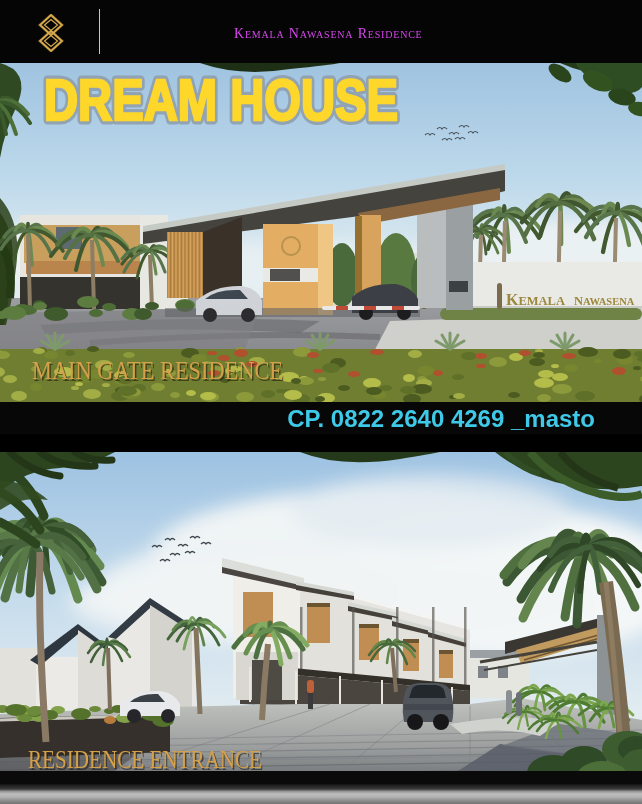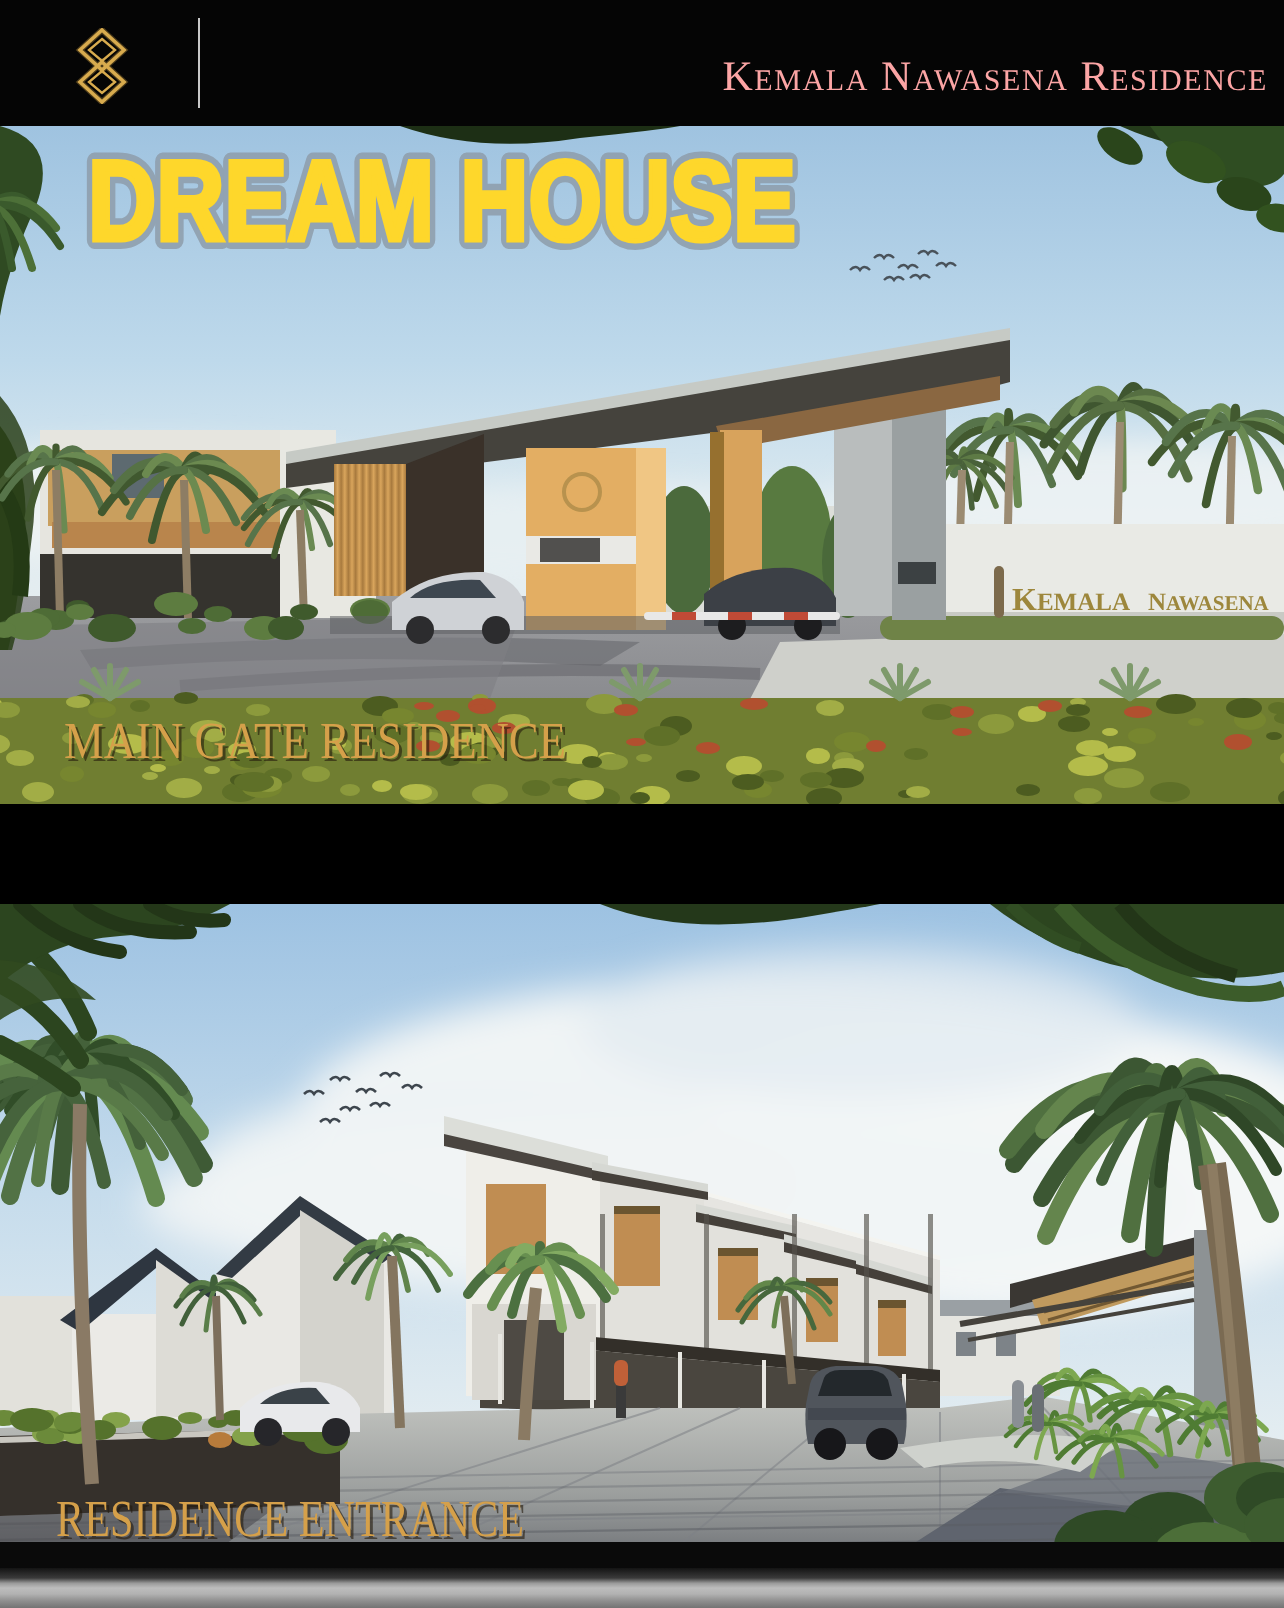--- a/index.html
+++ b/index.html
@@ -14,21 +14,21 @@
           <path d="M14,17 L25,27 L14,37 L3,27 Z"></path>
         </g>
         <g fill="none" stroke="#d8ab4e" stroke-width="1.8">
           <path d="M14,1 L25,11 L14,21 L3,11 Z"></path>
           <path d="M14,17 L25,27 L14,37 L3,27 Z"></path>
           <path d="M14,5.5 L20.5,11 L14,16.5 L7.5,11 Z" stroke-width="1.2"></path>
           <path d="M14,21.5 L20.5,27 L14,32.5 L7.5,27 Z" stroke-width="1.2"></path>
         </g>
       </svg>
 <div class="abs" style="left:99px;top:9px;width:1px;height:45px;background:#c8c8c8"></div>
-<div class="abs" style="right:8px;top:26px;width:400px;text-align:right;font-family:'Liberation Serif',serif;font-variant:small-caps;font-size:21px;letter-spacing:0.8px;color:#fca5a5">Kemala Nawasena Residence</div>
+<div class="abs" style="right:8px;top:26px;width:400px;font-family:'Liberation Serif',serif;font-variant:small-caps;font-size:14px;letter-spacing:0.8px;color:#d946ef">Kemala Nawasena Residence</div>
 </div>
 <div class="abs" style="left:0;top:63px"><svg width="642" height="339" viewBox="0 0 642 339">
         <defs>
           <linearGradient id="sky1" x1="0" y1="0" x2="0" y2="1">
             <stop offset="0" stop-color="#9fc3e0"></stop>
             <stop offset="0.45" stop-color="#bed9eb"></stop>
             <stop offset="0.75" stop-color="#ddeaf0"></stop>
             <stop offset="1" stop-color="#e8eef0"></stop>
           </linearGradient>
           <linearGradient id="road1" x1="0" y1="0" x2="0" y2="1">
@@ -381,20 +381,23 @@
         <ellipse cx="640" cy="46" rx="12" ry="7" fill="#32521f" transform="rotate(10 640 46)"></ellipse>
         <path d="M200,0 Q240,14 290,6 Q330,2 340,0 Z" fill="#1d2f15"></path>
         <path d="M425,72 q3,-3 5,0 q2,-3 5,0" stroke="#49525a" stroke-width="1.2" fill="none"></path>
         <path d="M437,66 q3,-3 5,0 q2,-3 5,0" stroke="#49525a" stroke-width="1.2" fill="none"></path>
         <path d="M449,71 q3,-3 5,0 q2,-3 5,0" stroke="#49525a" stroke-width="1.2" fill="none"></path>
         <path d="M459,64 q3,-3 5,0 q2,-3 5,0" stroke="#49525a" stroke-width="1.2" fill="none"></path>
         <path d="M468,70 q3,-3 5,0 q2,-3 5,0" stroke="#49525a" stroke-width="1.2" fill="none"></path>
         <path d="M442,77 q3,-3 5,0 q2,-3 5,0" stroke="#49525a" stroke-width="1.2" fill="none"></path>
         <path d="M455,76 q3,-3 5,0 q2,-3 5,0" stroke="#49525a" stroke-width="1.2" fill="none"></path>
       </svg></div>
+<div class="abs" style="left:0;top:402px;width:642px;height:32px;background:#070707;">
+<div class="abs" style="right:47px;top:3px;font-size:24px;font-weight:bold;color:#3fc9e8">CP. 0822 2640 4269 _masto</div>
+</div>
 <div class="abs" style="left:0;top:452px"><svg width="642" height="337" viewBox="0 0 642 337">
         <defs>
           <linearGradient id="sky2" x1="0" y1="0" x2="0" y2="1">
             <stop offset="0" stop-color="#9dc2e2"></stop>
             <stop offset="0.5" stop-color="#c6dcec"></stop>
             <stop offset="1" stop-color="#e9f0f2"></stop>
           </linearGradient>
           <linearGradient id="road2" x1="0" y1="0" x2="0" y2="1">
             <stop offset="0" stop-color="#c2c4c0"></stop>
             <stop offset="0.55" stop-color="#9b9e9d"></stop>

